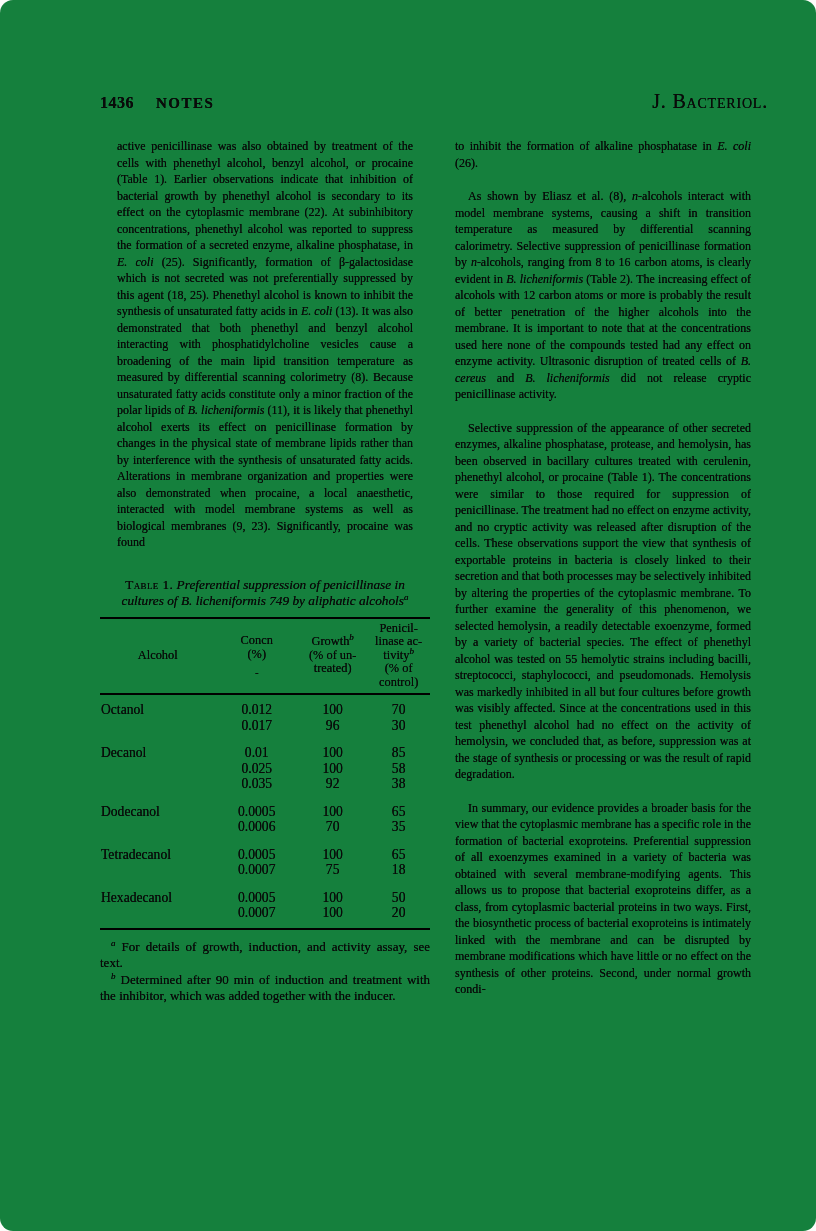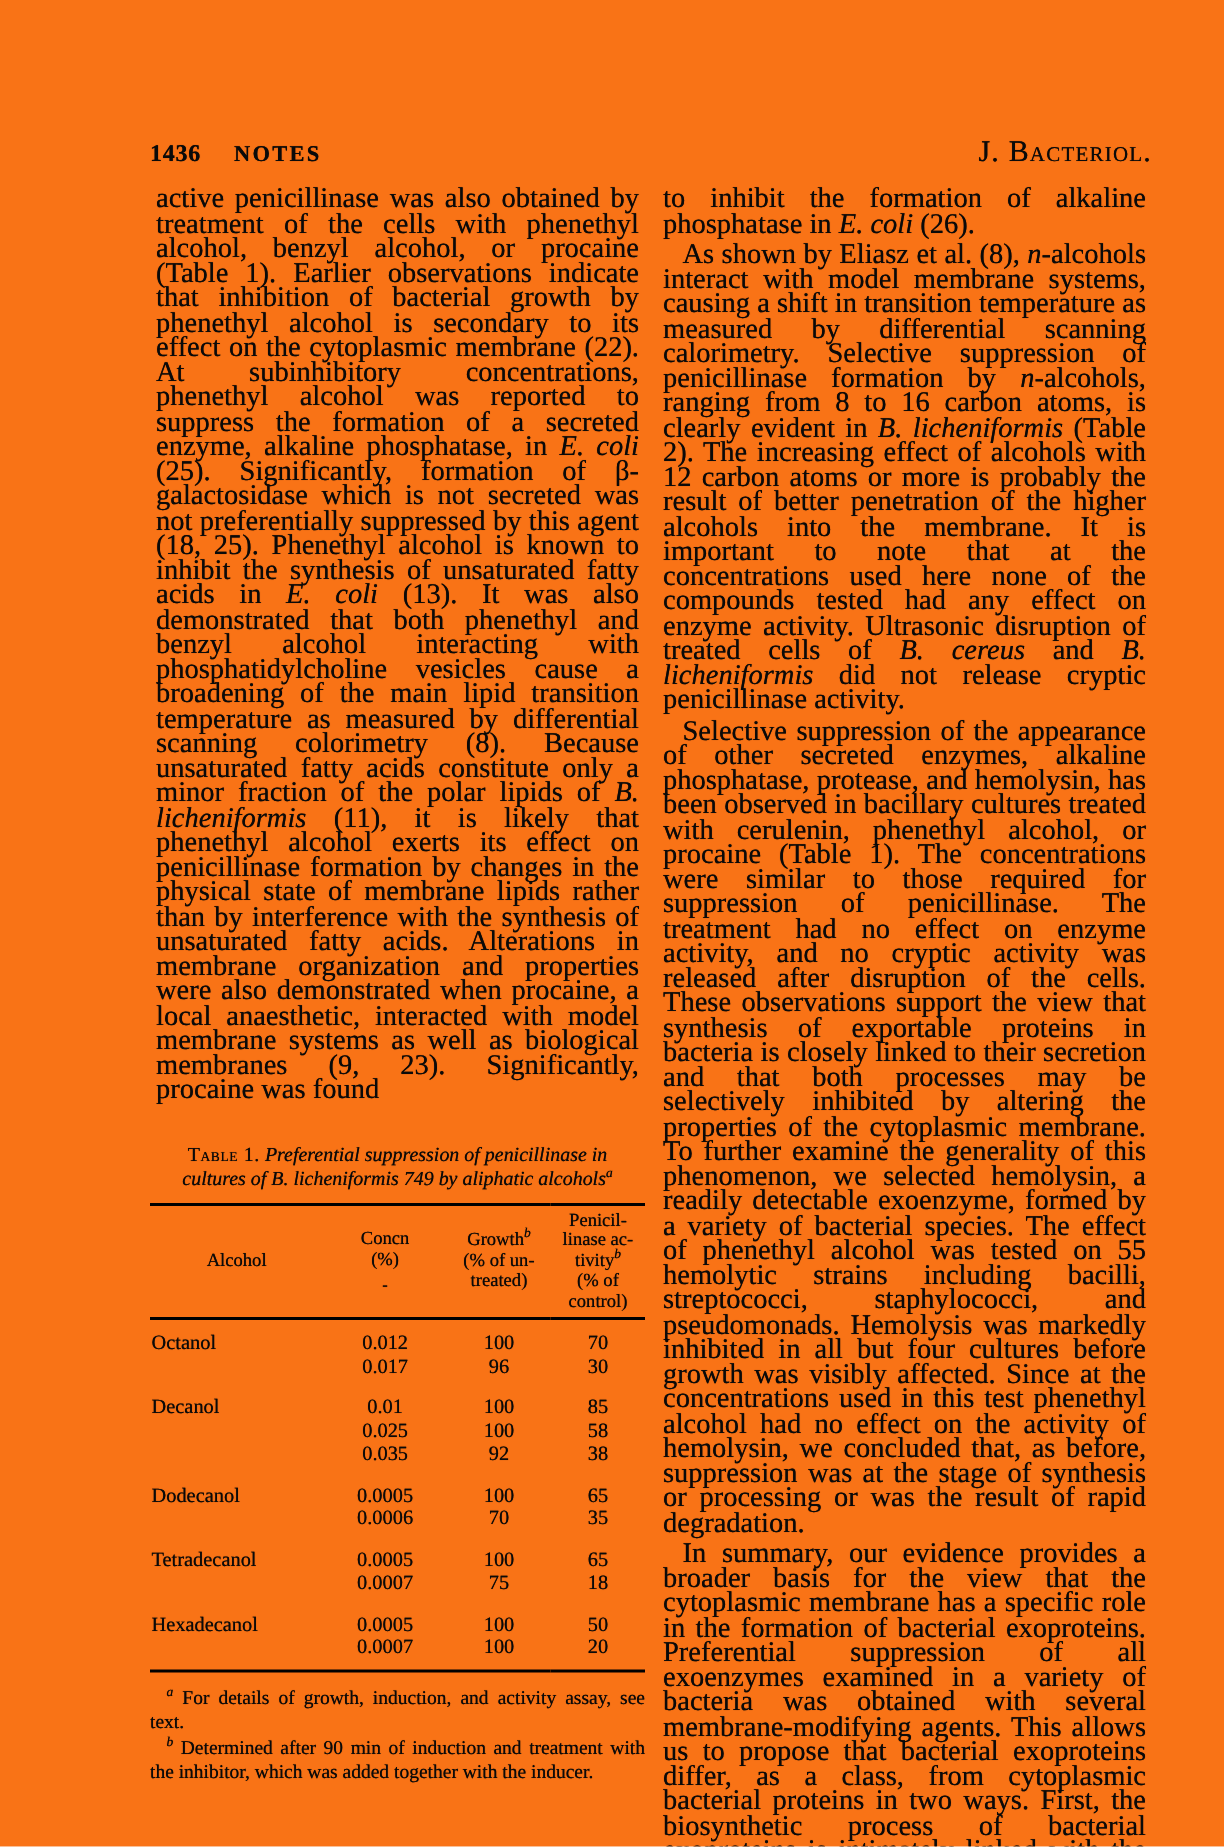--- a/index.html
+++ b/index.html
@@ -1,31 +1,32 @@
 <!DOCTYPE html>
 <html><head>
 <meta charset="utf-8">
 <style>
   html,body{margin:0;padding:0;background:#fcfcfa;}
   .page{
-    position:relative;width:816px;height:1231px;background:#f97316;
+    position:relative;width:816px;height:1231px;background:#15803d;
     font-family:"Liberation Serif","DejaVu Serif",serif;color:#0a0a0a;
     text-shadow:0 0 .45px rgba(0,0,0,.85);
     overflow:hidden;
+    border-radius:13px;
   }
   .running-header{position:absolute;top:90px;left:100px;width:668px;display:flex;justify-content:space-between;align-items:baseline;}
   .rh-left{display:flex;align-items:baseline;gap:22px;}
   .page-num{font-size:16px;font-weight:bold;letter-spacing:.5px;}
   .running-title{font-size:15px;font-weight:bold;letter-spacing:1.5px;}
   .journal-name{font-size:20px;font-variant:small-caps;letter-spacing:.8px;}
   .smallcaps{font-variant:small-caps;}
 
   .columns{position:absolute;top:121px;left:100px;width:668px;display:flex;gap:8px;}
   .col{width:330px;}
-  .body-text{margin:4px;font-size:19px;line-height:16.5px;text-align:justify;}
+  .body-text{margin:17px;font-size:12px;line-height:16.5px;text-align:justify;}
   .body-text.indent{text-indent:13px;}
 
   .table-block{margin:26px 0 0 0;}
   .table-caption{font-size:13.3px;line-height:16px;text-align:center;padding:0 6px;}
   .caption-label{font-style:normal;letter-spacing:.4px;}
   .caption-text{font-style:italic;}
   sup{font-size:9px;line-height:0;vertical-align:super;}
 
   table.data-table{
     width:100%;border-collapse:collapse;margin-top:8px;

